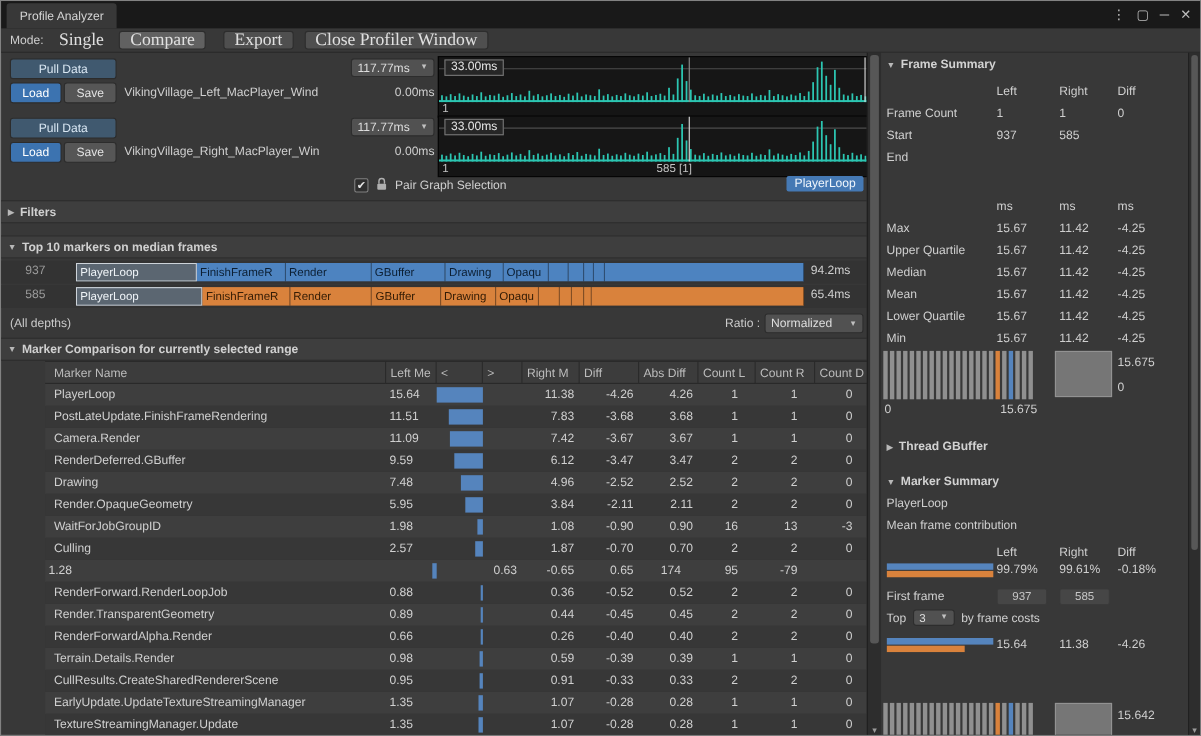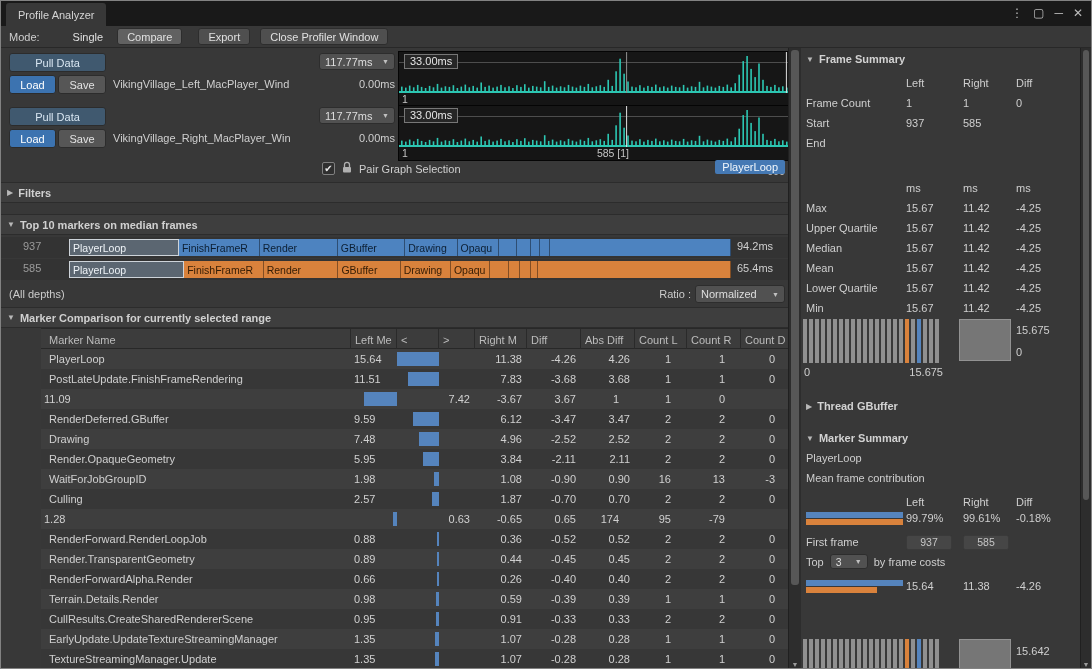--- a/index.html
+++ b/index.html
@@ -5,22 +5,22 @@
 *{margin:0;padding:0;box-sizing:border-box;}
 body{background:#4a4a4a;font-family:"Liberation Sans",sans-serif;}
 .window{position:relative;width:1092px;height:669px;background:#383838;border:1px solid #828282;overflow:hidden;font-size:11px;color:#c8c8c8;}
 
 .titlebar{position:absolute;left:0;top:0;width:100%;height:25px;background:#191919;}
 .tab{position:absolute;left:5px;top:2px;height:23px;padding:0 12px;background:#383838;color:#d4d4d4;display:flex;align-items:center;border-radius:3px 3px 0 0;}
 .win-controls{position:absolute;right:8px;top:4px;display:flex;gap:10px;color:#bdbdbd;font-size:12px;}
 .wc{cursor:default;line-height:16px;}
 
 .toolbar{position:absolute;left:0;top:25px;width:100%;height:22px;background:#383838;border-bottom:1px solid #282828;display:flex;align-items:center;gap:4px;padding-left:8px;}
-.mode-label{color:#cfcfcf;margin-right:19px;}
-.tbtn{height:17px;padding:0 9px;background:#4f4f4f;border:1px solid #2d2d2d;border-radius:3px;color:#e0e0e0;font-size:11px;font-family:Liberation Sans, sans-serif;display:flex;align-items:center;cursor:default;}
+.mode-label{color:#cfcfcf;margin-right:0;}
+.tbtn{height:17px;padding:0 9px;background:#4f4f4f;border:1px solid #2d2d2d;border-radius:3px;color:#e0e0e0;font-size:16px;font-family:Liberation Serif, serif;display:flex;align-items:center;cursor:default;}
 .tbtn.flat{background:transparent;border-color:transparent;}
 .tbtn.active{background:#616161;}
 .ml12{margin-left:12px;} .ml6{margin-left:6px;}
 
 .abtn{position:absolute;display:flex;align-items:center;justify-content:center;border-radius:3px;font-size:11px;border:1px solid #2c2c2c;height:19px;cursor:default;}
 .abtn.pull{background:#40596f;color:#d8e6f2;left:8px;width:97px;}
 .abtn.load{background:#3c73b0;color:#ffffff;left:8px;width:47px;}
 .abtn.save{background:#565656;color:#e2e2e2;left:57px;width:48px;}
 .fname{position:absolute;left:112px;width:204px;white-space:nowrap;overflow:hidden;color:#cfcfcf;}
 .dd{background:#515151;border:1px solid #2d2d2d;border-radius:3px;color:#dedede;display:flex;align-items:center;padding:0 5px;font-size:11px;cursor:default;}
@@ -467,20 +467,21 @@
         <div class="gtcell"></div>
         <div class="num">7.83</div>
         <div class="num">-3.68</div>
         <div class="num">3.68</div>
         <div class="cnt">1</div>
         <div class="cnt">1</div>
         <div class="cnt">0</div>
         <div class="fillc"></div>
       </div>
       <div class="trow tgrid alt">
+        <div class="name">Camera.Render</div>
         <div class="numl">11.09</div>
         <div class="ltcell">
           <div class="ltbar" style="width: 70.9%;"></div>
         </div>
         <div class="gtcell"></div>
         <div class="num">7.42</div>
         <div class="num">-3.67</div>
         <div class="num">3.67</div>
         <div class="cnt">1</div>
         <div class="cnt">1</div>

